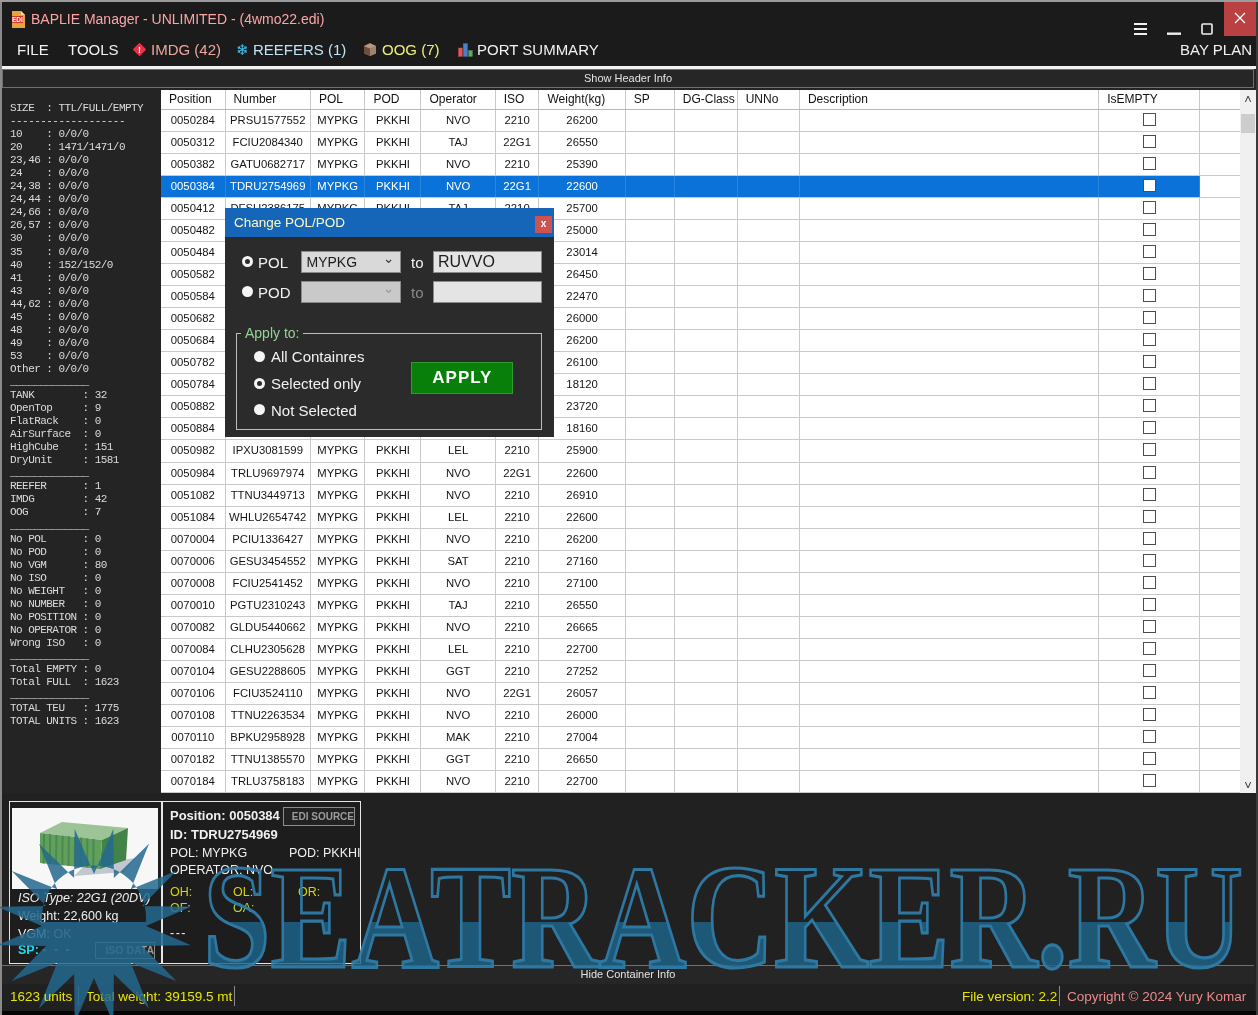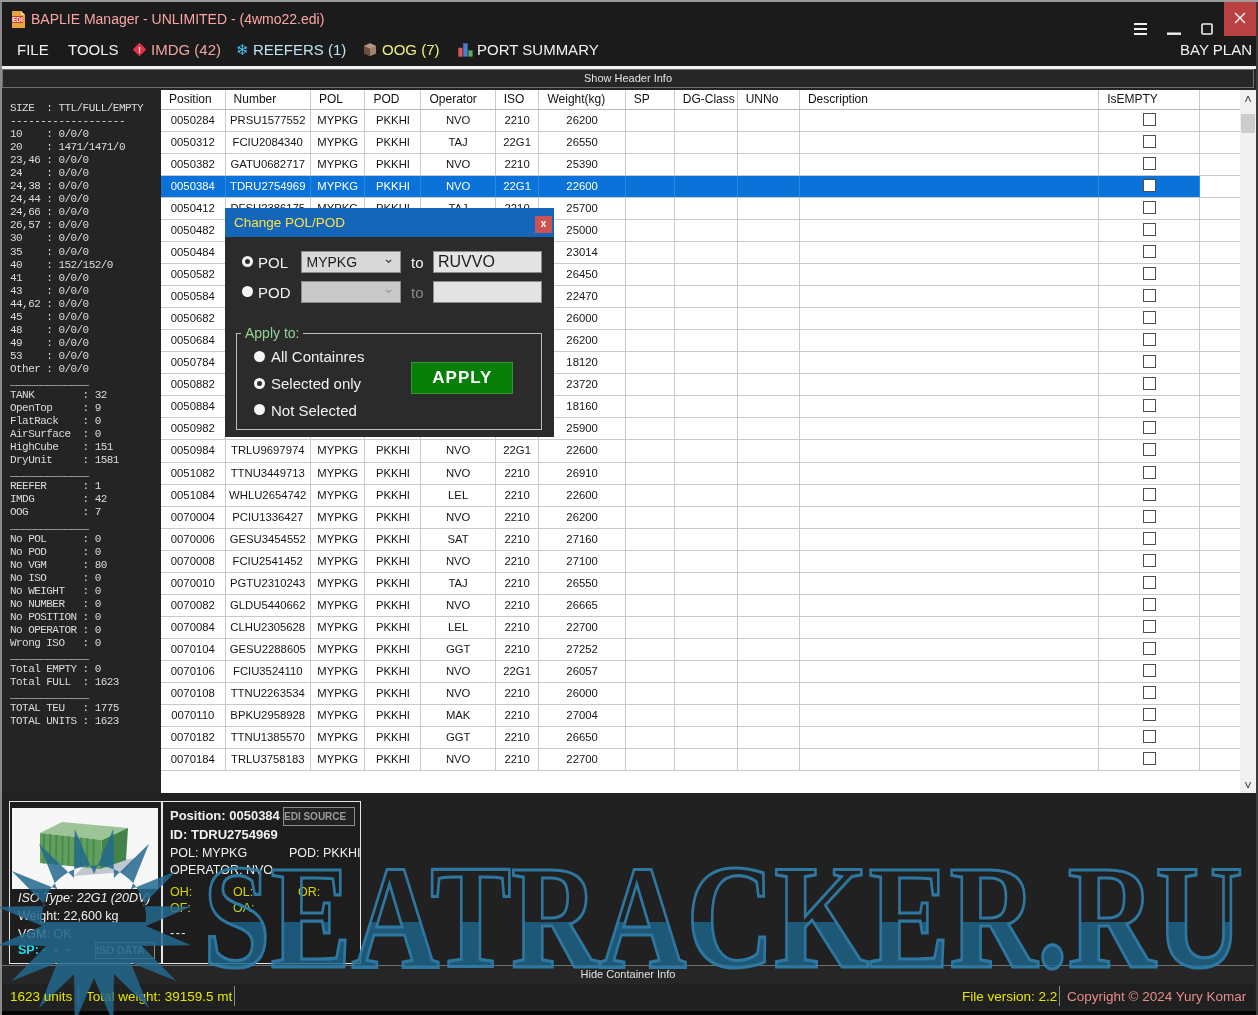--- a/index.html
+++ b/index.html
@@ -41,21 +41,21 @@
 .cb { display:inline-block; width:13px; height:13px; background:#fff; border:1px solid #4d4d4d; vertical-align:middle; margin-top:-3px; }
 
 
 #vscroll { position:absolute; left:1240px; top:90px; width:16px; height:703px; background:#f0f0f0; }
 .sarr { position:absolute; left:0; width:16px; height:17px; color:#404040; font-size:13px; text-align:center; line-height:19px; }
 #sthumb { position:absolute; left:1px; top:24px; width:14px; height:19px; background:#cdcdcd; }
 
 
 #dlg { position:absolute; left:225px; top:208px; width:329px; height:229px; background:#2b2b2b; }
 #dlg-title { position:absolute; left:0; top:0; width:329px; height:29px; background:#1565b8; }
-#dlg-title span { position:absolute; left:9px; top:7px; font-size:13.5px; color:#fde047; }
+#dlg-title span { position:absolute; left:9px; top:7px; font-size:13.5px; color:#fef9c3; }
 #dlg-x { position:absolute; left:310px; top:8px; width:17px; height:17px; background:#cd5252; color:#fff;
   font-size:10px; font-weight:bold; text-align:center; line-height:16px; }
 .radio { position:absolute; width:11px; height:11px; border-radius:50%; background:#f5f5f5; }
 .radio.on { background:#2b2b2b; border:3px solid #f5f5f5; }
 .dlbl { position:absolute; font-size:15px; color:#f2f2f2; }
 .ddown { position:absolute; width:100px; height:22px; background:#d9d9d9; border:1px solid #8a8a8a;
   font-size:14px; color:#1c1c1c; line-height:21px; padding-left:5px; }
 .ddown .chev { position:absolute; right:5px; top:-4px; color:#404040; font-size:14px; font-family:'Liberation Sans'; }
 .ddown.dis { background:#c9c9c9; }
 .ddown.dis .chev { color:#9a9a9a; }
@@ -66,21 +66,21 @@
 #apply { position:absolute; left:186.4px; top:153.5px; width:102px; height:32px; background:#087f08;
   border:1px solid #2f9a2f; color:#fff; font-size:17px; font-weight:bold; text-align:center;
   line-height:30px; letter-spacing:1px; }
 
 
 #bpanel { position:absolute; left:2px; top:793px; width:1254px; height:173px; background:#212121; }
 .bbox { position:absolute; background:#1d1d1d; border:1px solid #e6e6e6; }
 #photo { position:absolute; left:1.5px; top:6px; width:146px; height:81px; background:#f7f7f7; }
 .btxt { position:absolute; font-size:12.5px; color:#f0f0f0; white-space:nowrap; }
 .gbtn { position:absolute; border:1px solid #8d8d8d; color:#9b9b9b; font-weight:bold;
-  text-align:left; background:#222222; }
+  text-align:right; background:#222222; }
 #hidebar { position:absolute; left:2px; top:965px; width:1252px; height:32px; background:#262626;
   border-top:1px solid #707070; border-bottom:1px solid #707070; color:#e3e3e3; font-size:11px;
   text-align:center; line-height:17px; }
 #statusbar { position:absolute; left:2px; top:984px; width:1252px; height:27px; background:#202020; }
 .yel { color:#e6e600; font-size:13.5px; }
 .sep { position:absolute; top:2px; width:1px; height:20px; background:#8a8a8a; }
 #wm { position:absolute; left:0; top:0; width:1258px; height:1015px; pointer-events:none; z-index:5; }
 #stxt { z-index:6; }
 #bstrip { position:absolute; left:0; top:1011px; width:1258px; height:4px; background:#050505; }
 </style></head>
@@ -353,20 +353,34 @@
         <div class="td c4">NVO</div>
         <div class="td c5">2210</div>
         <div class="td c6">26200</div>
         <div class="td c7"></div>
         <div class="td c8"></div>
         <div class="td c9"></div>
         <div class="td c10"></div>
         <div class="td c11"><span class="cb"></span></div>
       </div>
 <div class="tr">
+        <div class="td c0">0050782</div>
+        <div class="td c1">EGHU1023957</div>
+        <div class="td c2">MYPKG</div>
+        <div class="td c3">PKKHI</div>
+        <div class="td c4">NVO</div>
+        <div class="td c5">2210</div>
+        <div class="td c6">26100</div>
+        <div class="td c7"></div>
+        <div class="td c8"></div>
+        <div class="td c9"></div>
+        <div class="td c10"></div>
+        <div class="td c11"><span class="cb"></span></div>
+      </div>
+<div class="tr">
         <div class="td c0">0050784</div>
         <div class="td c1">FSCU4412208</div>
         <div class="td c2">MYPKG</div>
         <div class="td c3">PKKHI</div>
         <div class="td c4">NVO</div>
         <div class="td c5">2210</div>
         <div class="td c6">18120</div>
         <div class="td c7"></div>
         <div class="td c8"></div>
         <div class="td c9"></div>

